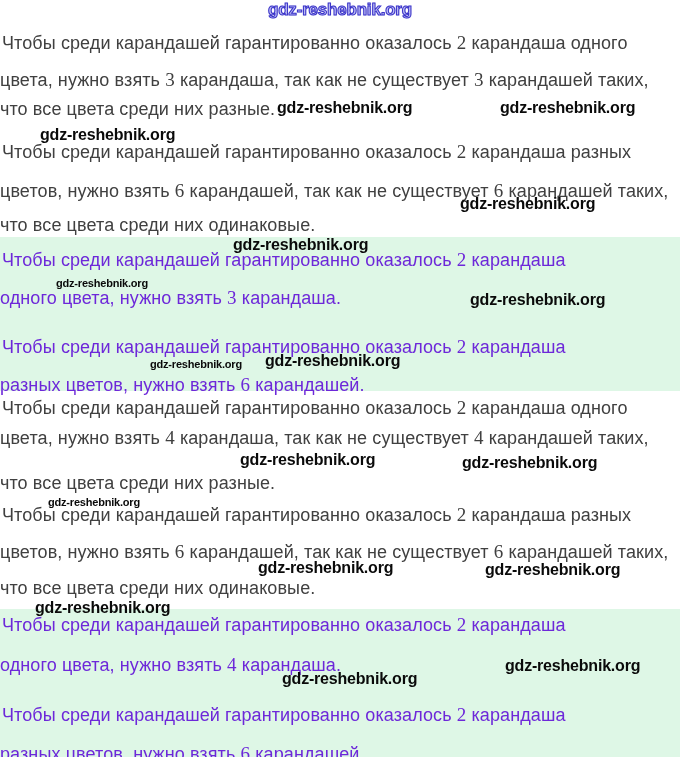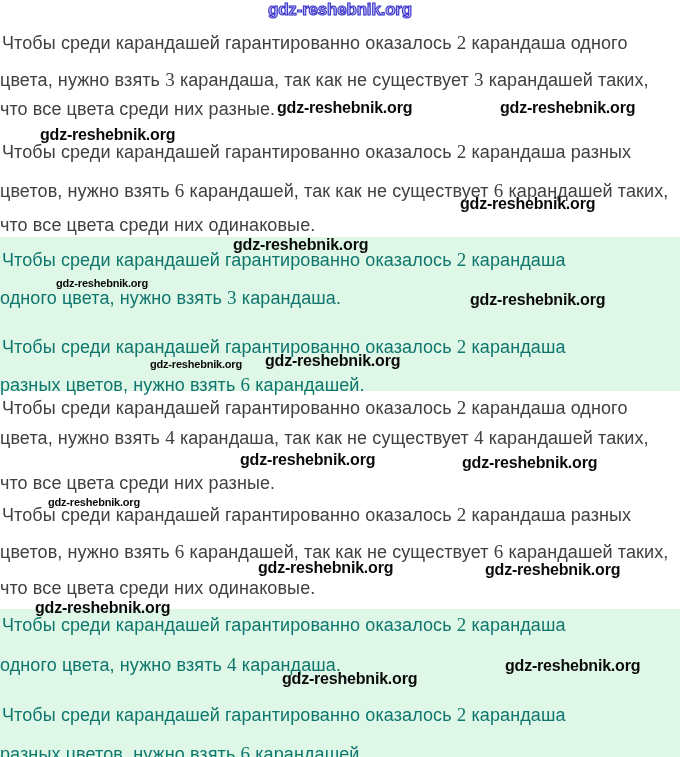--- a/index.html
+++ b/index.html
@@ -22,21 +22,21 @@
   }
   .line {
     position: absolute;
     white-space: nowrap;
     font-size: 18px;
     line-height: 20px;
     letter-spacing: 0.1px;
     color: #404040;
   }
   .line.green {
-    color: #0f766e;
+    color: #6d28d9;
   }
   .num {
     font-family: "Liberation Serif", serif;
     font-size: 19px;
     font-weight: 400;
   }
   .wm {
     position: absolute;
     white-space: nowrap;
     font-weight: 600;

